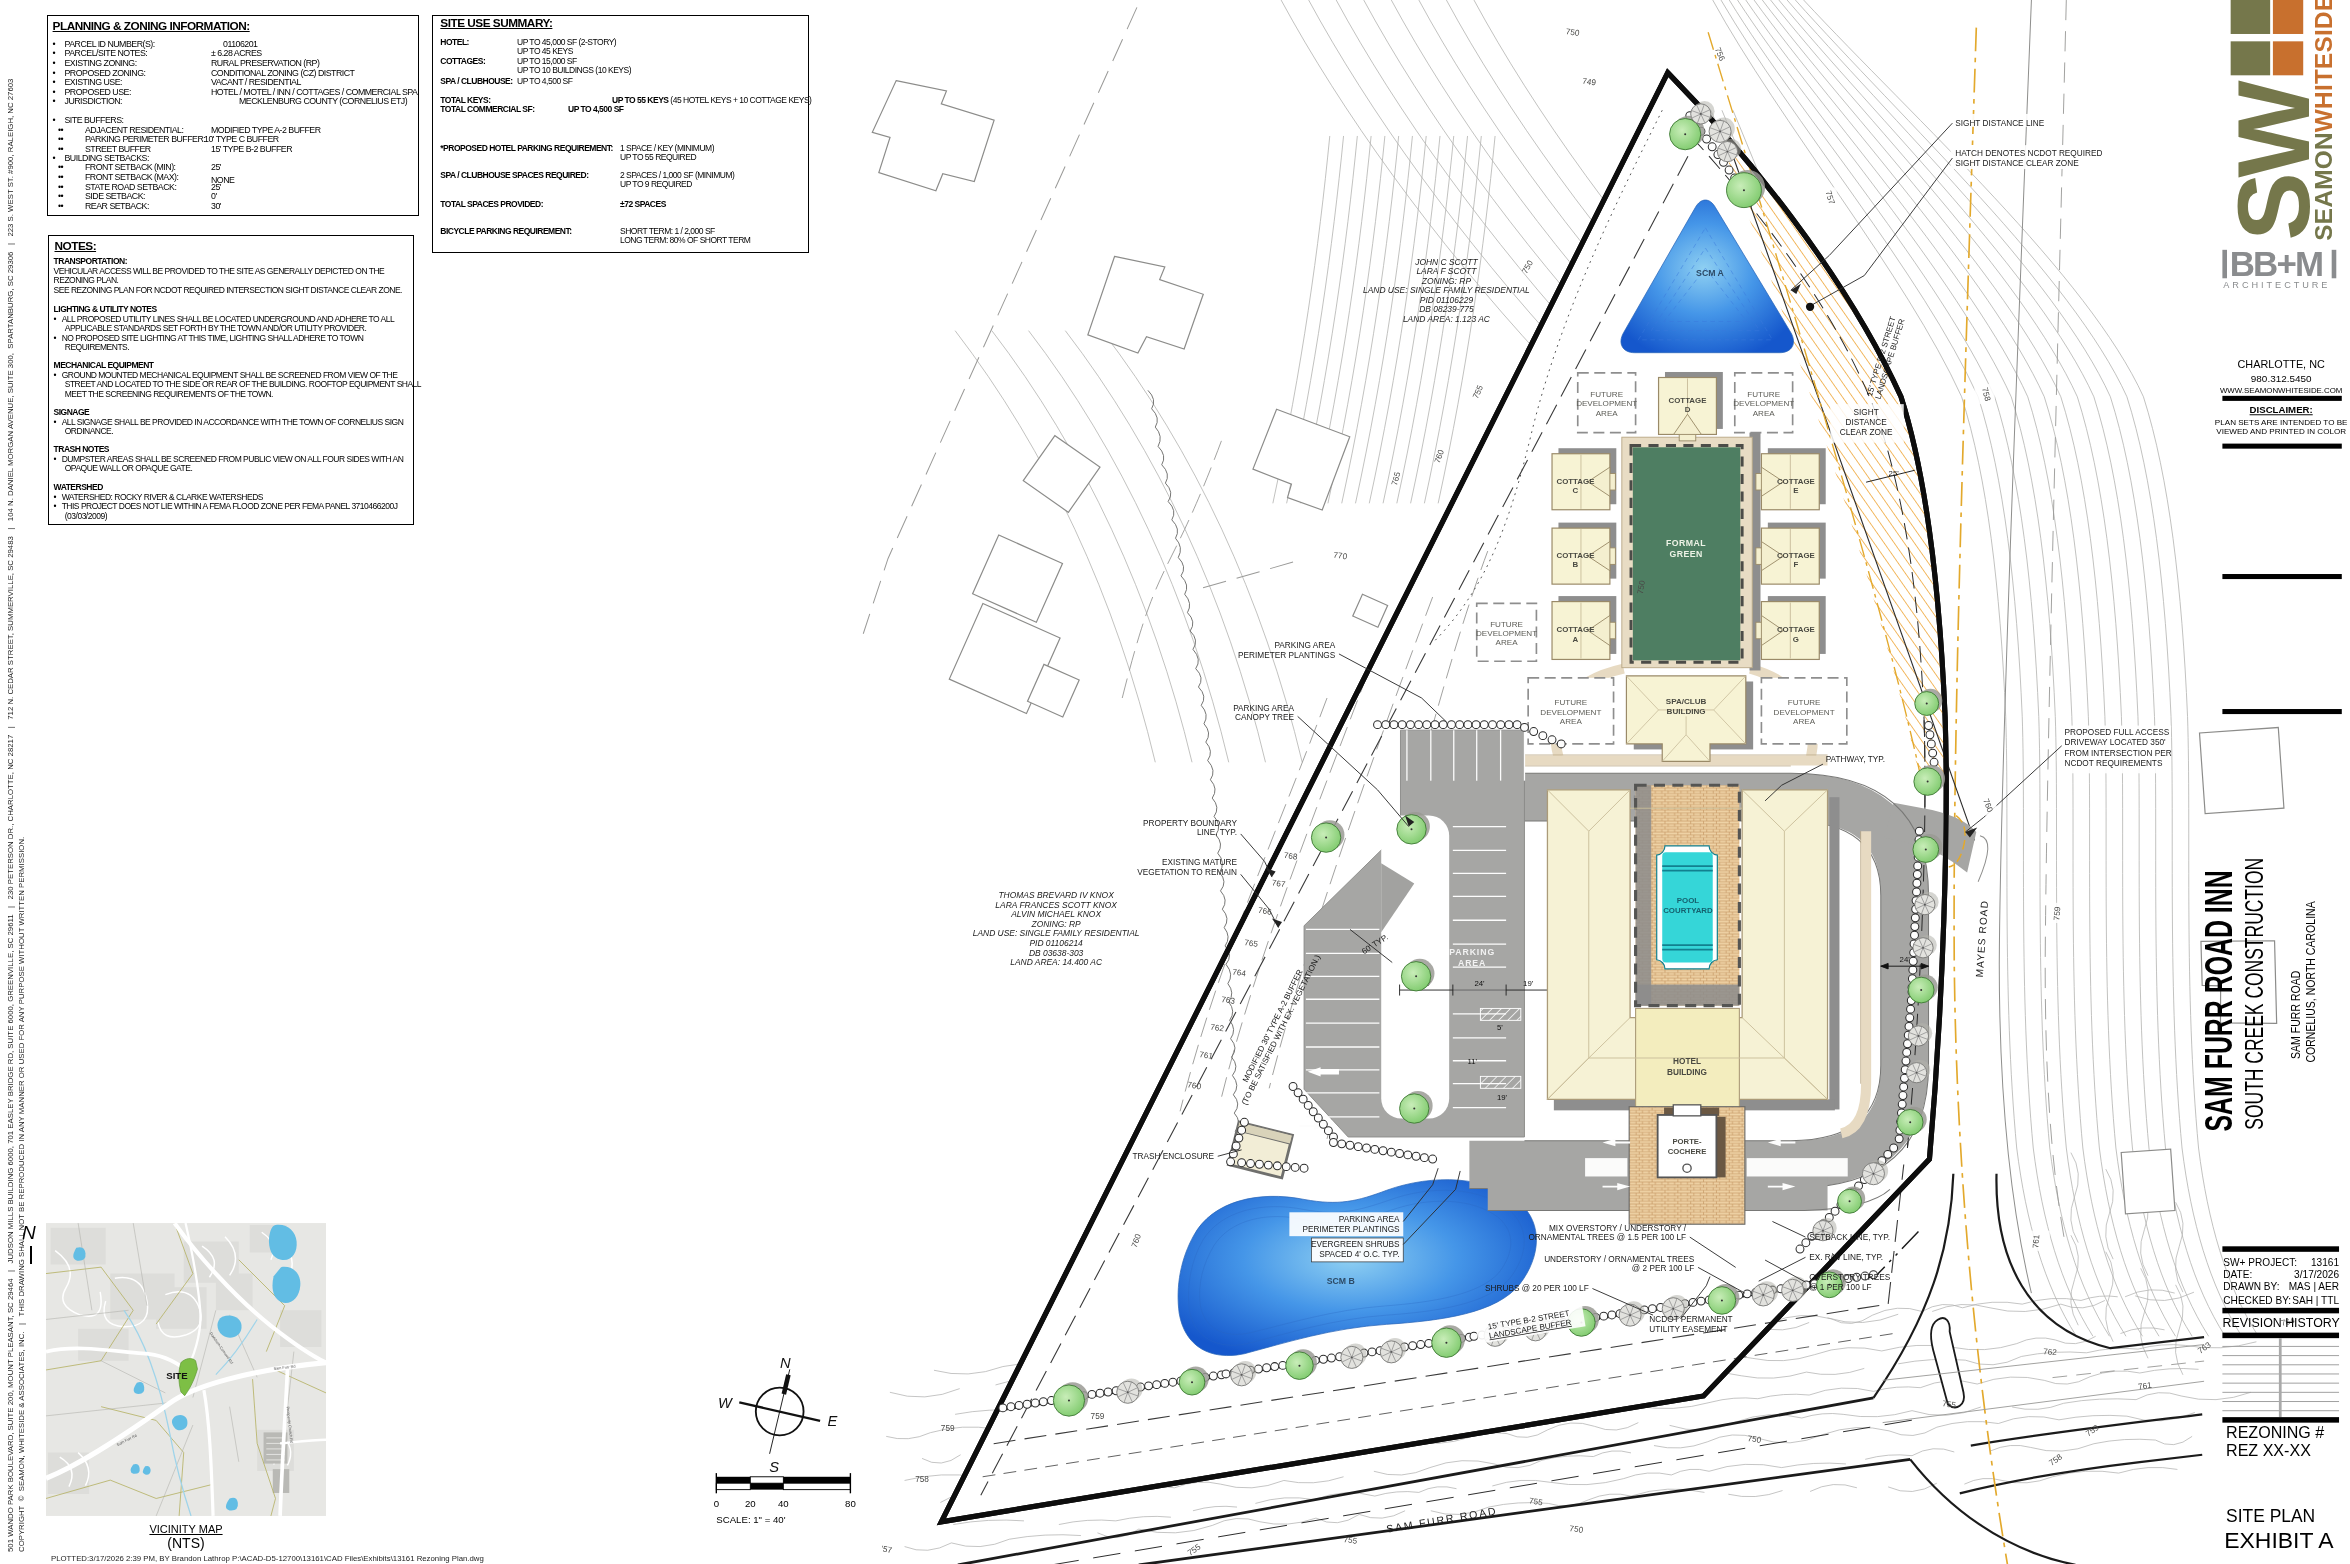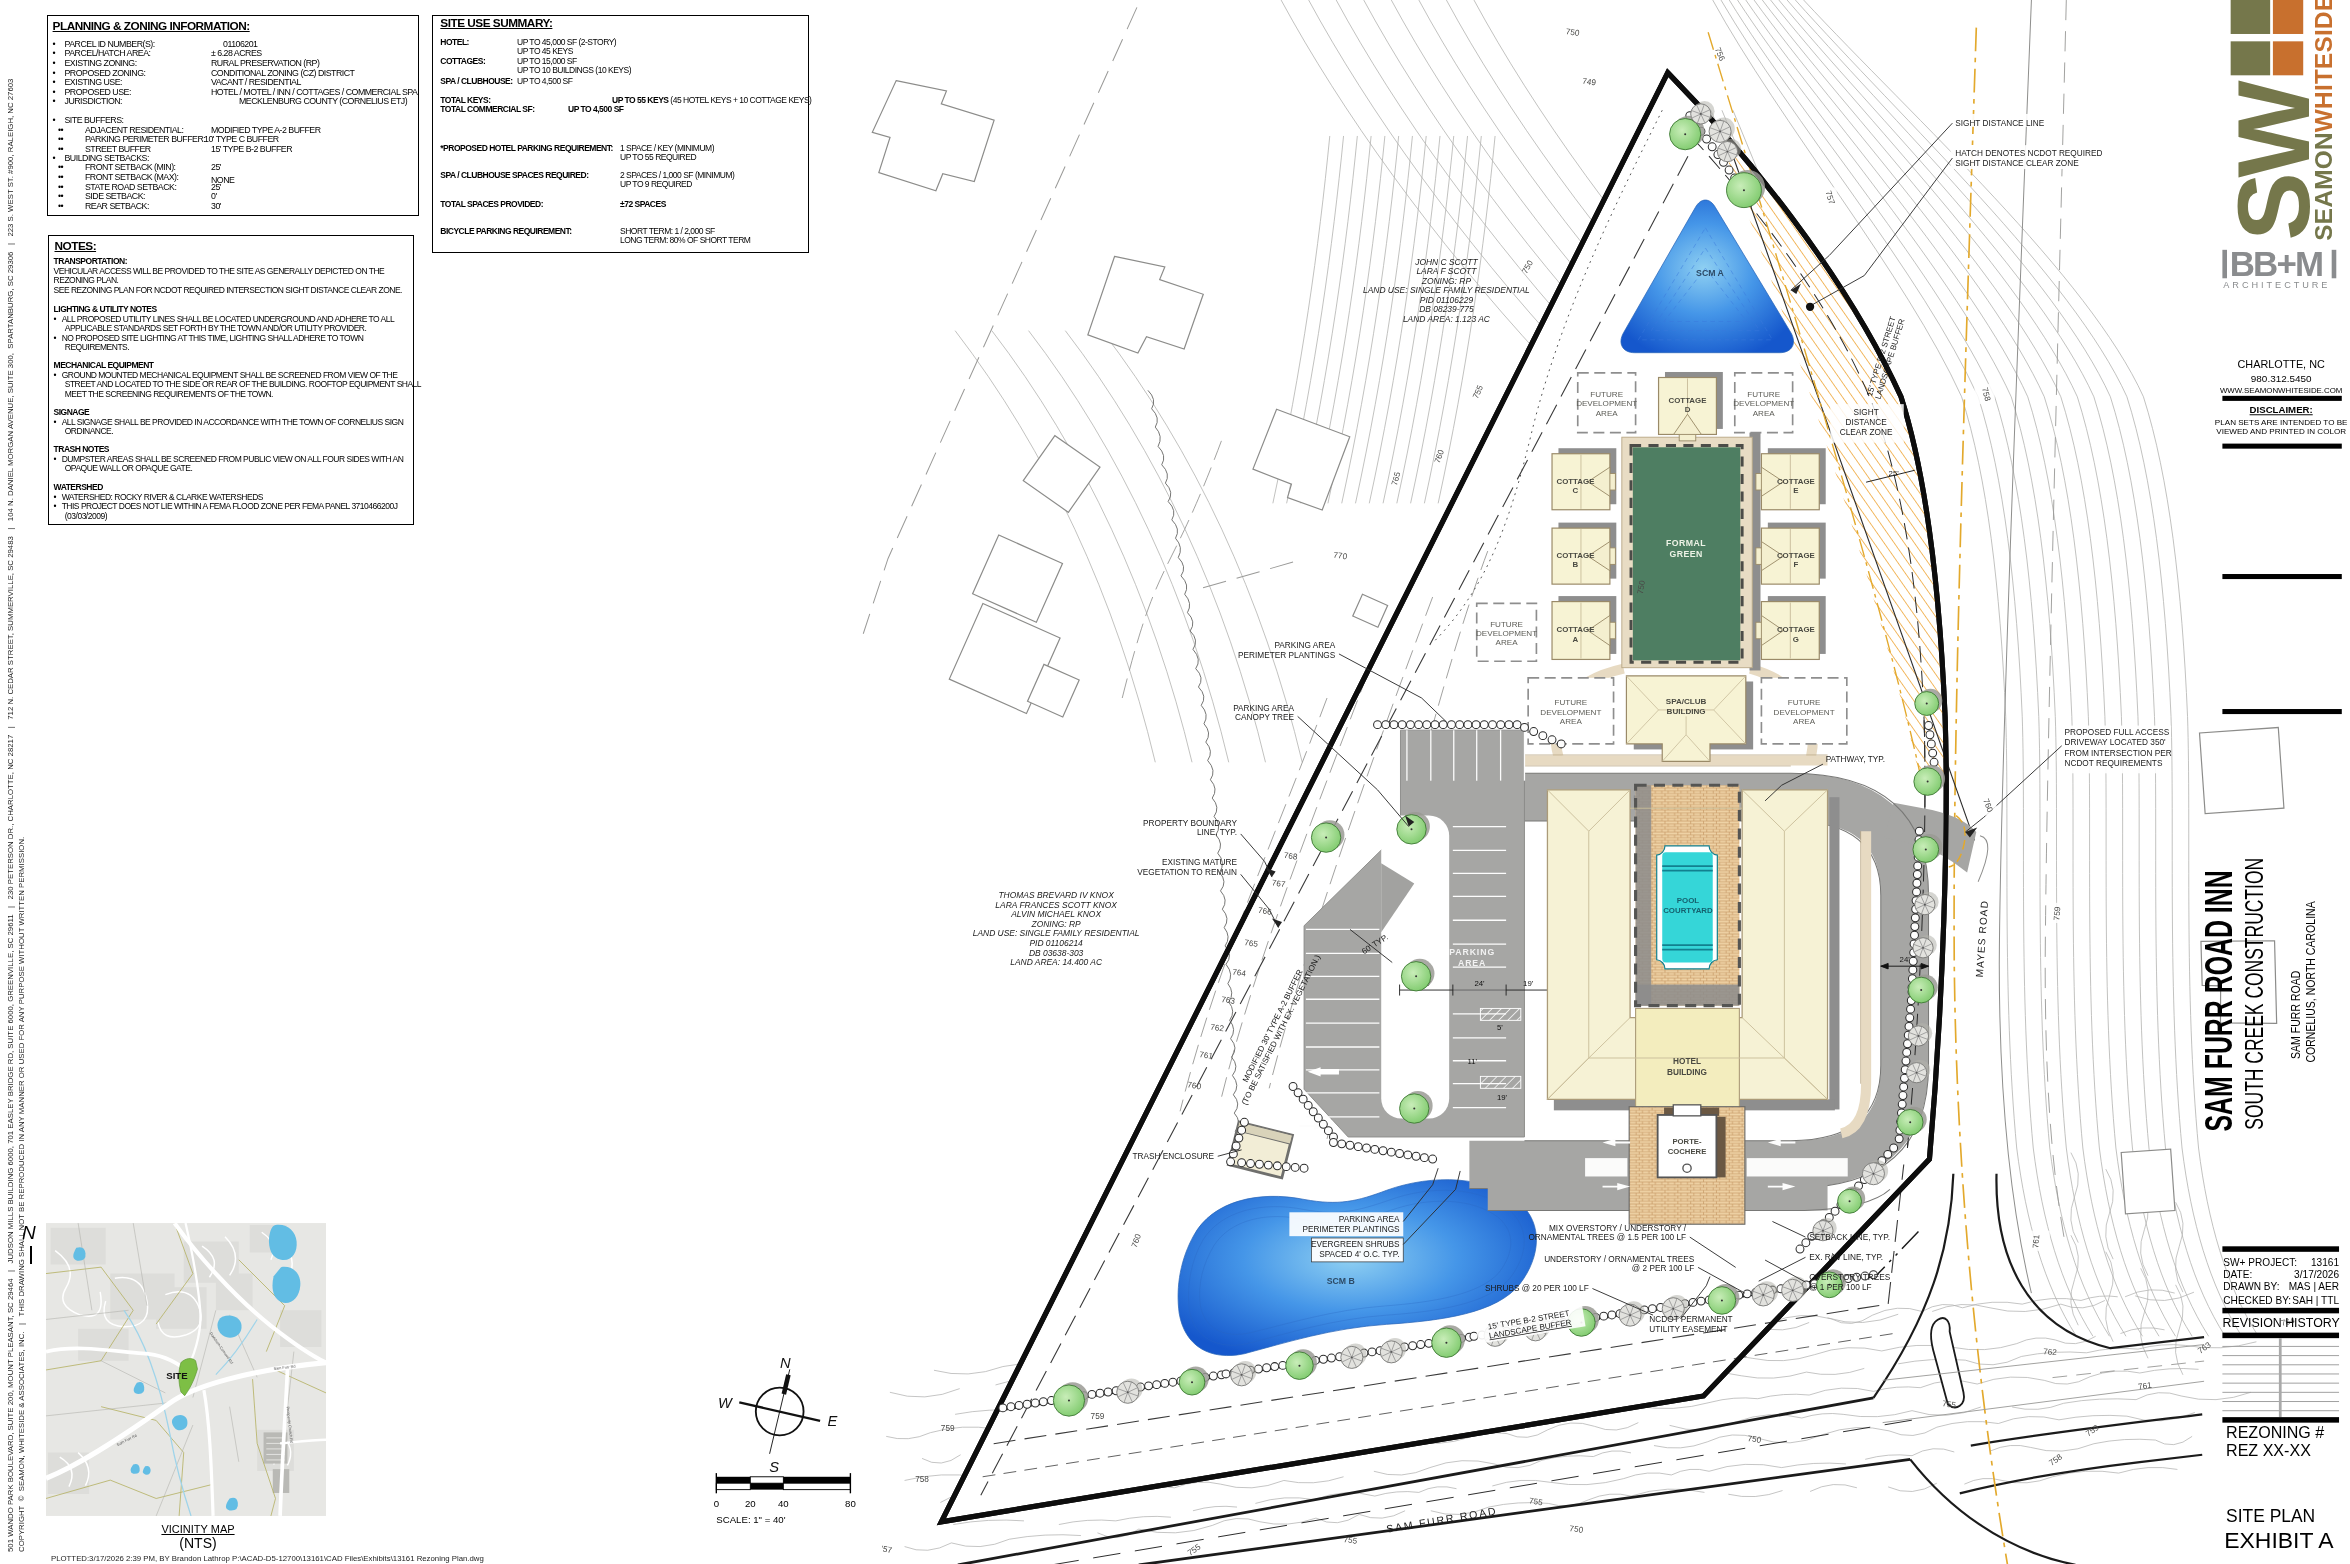--- a/index.html
+++ b/index.html
@@ -1408,21 +1408,21 @@
 
 <div class="ab" style="left:51px;top:1554px;font-size:7.8px;color:#222;">PLOTTED:3/17/2026 2:39 PM, BY Brandon Lathrop P:\ACAD-D5-12700\13161\CAD Files\Exhibits\13161 Rezoning Plan.dwg</div>
 
 <div class="box" style="left:47px;top:14.7px;width:372px;height:201px;">
 <div class="ab" style="left:4.6px;top:3.7px;font-size:11.8px;font-weight:bold;text-decoration:underline;">PLANNING &amp; ZONING INFORMATION:</div>
 <div style="position:relative;font-size:8.8px;line-height:9.2px;">
 <div class="ab" style="left:4.6px;top:24px;">•</div>
         <div class="ab" style="left:16.5px;top:24px;">PARCEL ID NUMBER(S):</div>
         <div class="ab" style="left:163px;top:24px;padding-left:12px;">01106201</div>
 <div class="ab" style="left:4.6px;top:33px;">•</div>
-        <div class="ab" style="left:16.5px;top:33px;">PARCEL/HATCH AREA:</div>
+        <div class="ab" style="left:16.5px;top:33px;">PARCEL/SITE NOTES:</div>
         <div class="ab" style="left:163px;top:33px;">± 6.28 ACRES</div>
 <div class="ab" style="left:4.6px;top:43px;">•</div>
         <div class="ab" style="left:16.5px;top:43px;">EXISTING ZONING:</div>
         <div class="ab" style="left:163px;top:43px;">RURAL PRESERVATION (RP)</div>
 <div class="ab" style="left:4.6px;top:53px;">•</div>
         <div class="ab" style="left:16.5px;top:53px;">PROPOSED ZONING:</div>
         <div class="ab" style="left:163px;top:53px;">CONDITIONAL ZONING (CZ) DISTRICT</div>
 <div class="ab" style="left:4.6px;top:62px;">•</div>
         <div class="ab" style="left:16.5px;top:62px;">EXISTING USE:</div>
         <div class="ab" style="left:163px;top:62px;">VACANT / RESIDENTIAL</div>
@@ -1576,21 +1576,21 @@
 
   <g fill="#555" font-size="4.2">
     <text x="78" y="243" transform="rotate(-27 78 243)">Sam Furr Rd</text>
     <text x="248" y="160" transform="rotate(-6 248 160)">Sam Furr Rd</text>
     <text x="178" y="120" transform="rotate(55 178 120)">Davidson-Concord Rd</text>
     <text x="262" y="200" transform="rotate(84 262 200)">Prosperity Church Rd</text>
   </g>
 </svg>
 </div>
 
-<div class="ab" style="left:60px;top:1523px;width:276px;text-align:center;font-size:11px;"><span style="text-decoration:underline;">VICINITY MAP</span><br><span style="font-size:14px;">(NTS)</span></div>
+<div class="ab" style="left:48px;top:1523px;width:276px;text-align:center;font-size:11px;"><span style="text-decoration:underline;">VICINITY MAP</span><br><span style="font-size:14px;">(NTS)</span></div>
 
 <div class="ab" style="left:2204px;top:0;width:147px;height:1565px;">
 <svg width="147" height="1565" viewBox="0 0 160 1704" xmlns="http://www.w3.org/2000/svg">
 
   <g>
     <rect x="29" y="0" width="43" height="37" fill="#75774B"></rect>
     <rect x="75" y="0" width="33" height="37" fill="#C8702E"></rect>
     <rect x="29" y="45" width="43" height="37" fill="#75774B"></rect>
     <rect x="75" y="45" width="33" height="37" fill="#C8702E"></rect>
   </g>

